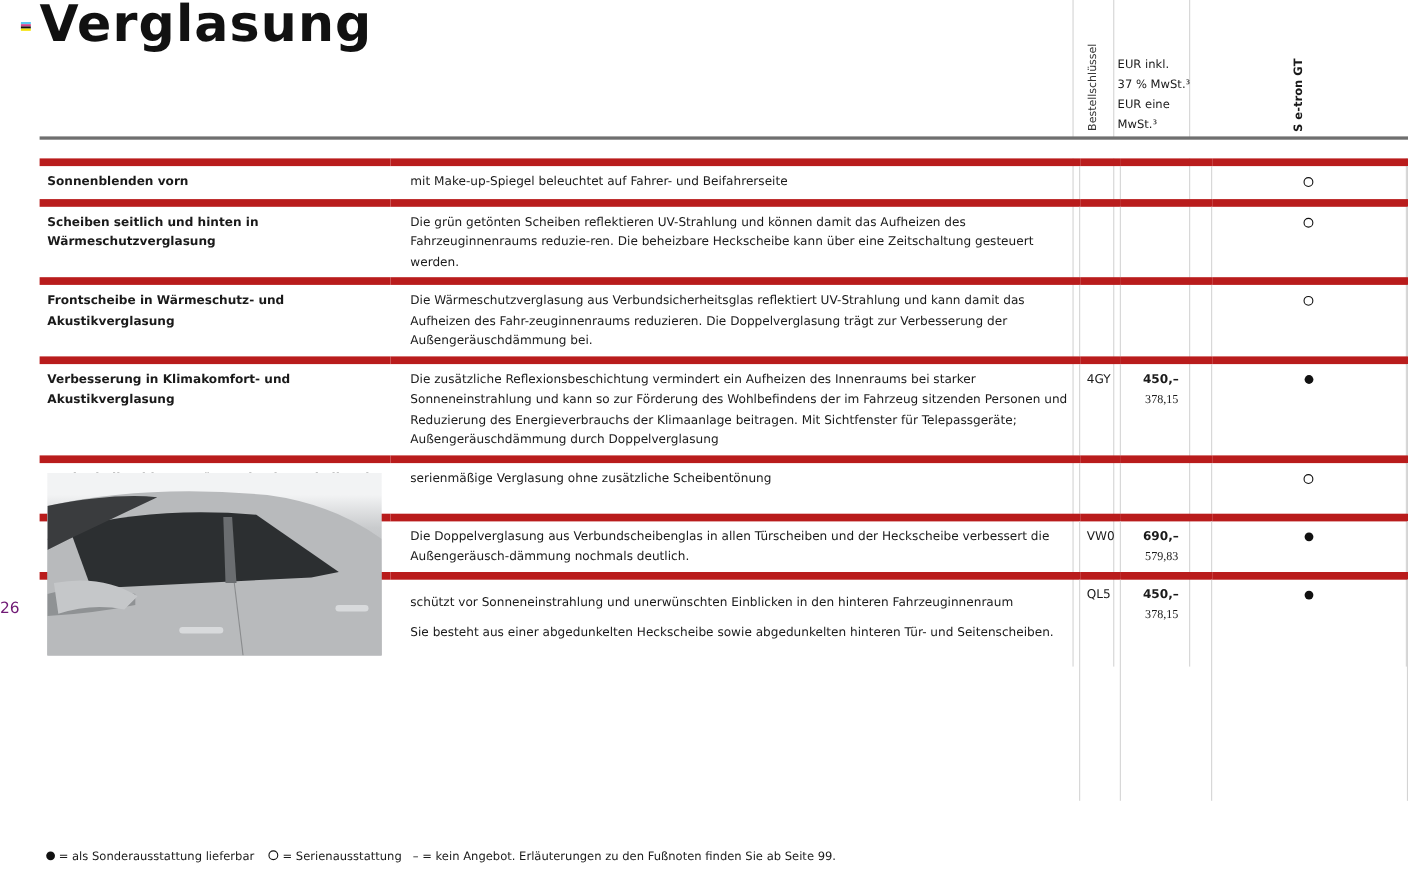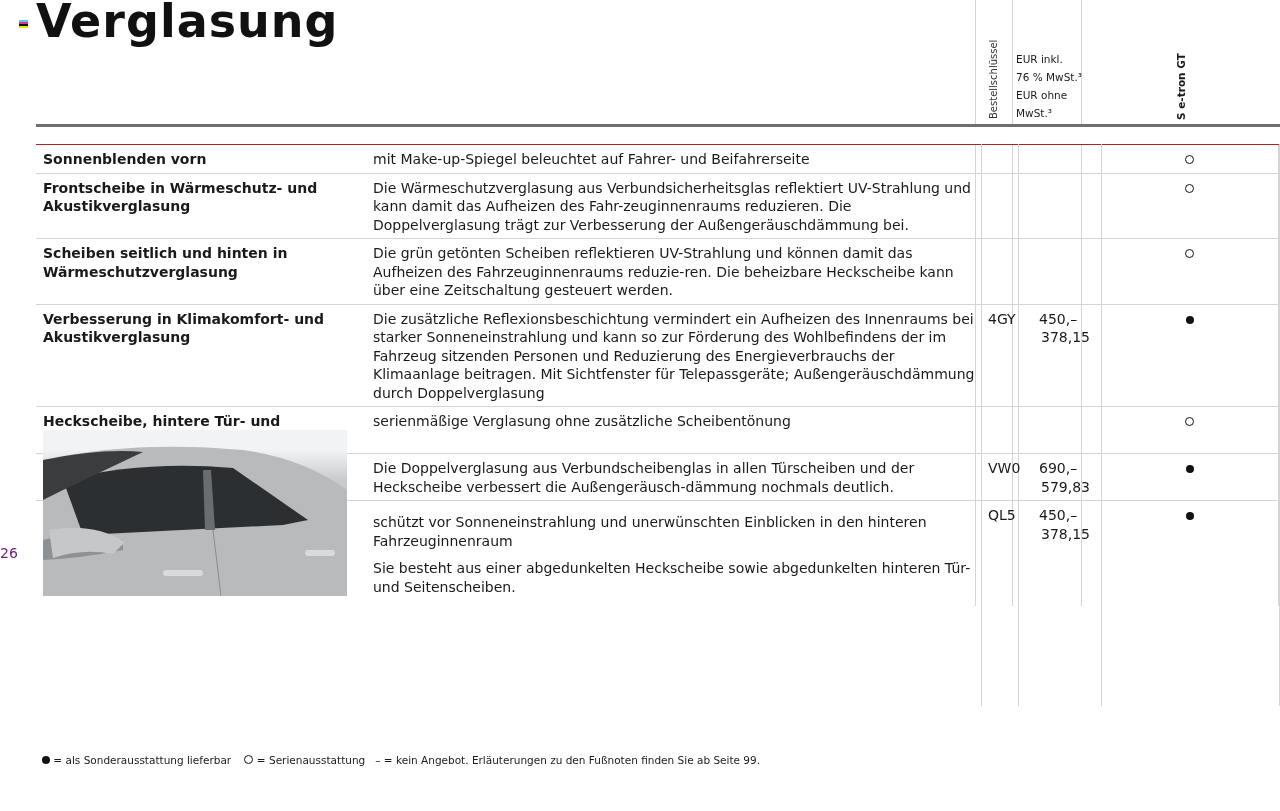--- a/index.html
+++ b/index.html
@@ -8,36 +8,36 @@
   .title { position:absolute; left:36px; top:-6px; font-size:46px; font-weight:bold;
            letter-spacing:1px; color:#111; font-family:"DejaVu Sans", sans-serif; }
   .cmyk { position:absolute; left:19px; top:20px; width:9px; height:8px; }
   .cmyk div { height:2px; }
   .vline { position:absolute; width:1px; background:#d4d4d4; }
   .hdr-rule { position:absolute; left:36px; top:124px; width:1244px; height:3px; background:#6f6f6f; }
   .rot { position:absolute; transform-origin:left bottom; transform:rotate(-90deg); white-space:nowrap; font-size:10px; }
   .pricehdr { position:absolute; left:1016px; top:50px; font-size:10.5px; line-height:18px; }
   .pricehdr .b { font-weight:normal; }
   table.grid { position:absolute; left:36px; top:144px; border-collapse:collapse; width:1244px; table-layout:fixed; }
-  table.grid td { border-top:1px solid #b91c1c; border-bottom:1px solid #d4d4d4; vertical-align:top;
-                  font-size:14px; line-height:18.5px; padding:5px 6px 4px 6px; }
+  table.grid td { border-top:7px solid #b91c1c; border-bottom:1px solid #d4d4d4; vertical-align:top;
+                  font-size:11px; line-height:18.5px; padding:5px 6px 4px 6px; }
   table.grid td.name { font-weight:bold; width:306px; padding-left:7px; }
   table.grid td.desc { border-right:1px solid #d4d4d4; width:602px; padding-left:18px; }
   table.grid td.code { border-right:1px solid #d4d4d4; width:24px; text-align:left; }
   table.grid td.price { border-right:1px solid #d4d4d4; width:56px; padding-left:20px; }
-  table.grid td.price .b { font-weight:normal; display:block; }
-  table.grid td.price .n { display:block; padding-left:2px; }
+  table.grid td.price .b { font-weight:bold; display:block; }
+  table.grid td.price .n { display:block; padding-left:2px;font-family:Liberation Serif, serif; }
   table.grid td.mark { border-right:1px solid #d4d4d4; text-align:center; }
   .dot { display:inline-block; width:8px; height:8px; border-radius:50%; margin-top:5px; margin-left:-2px; }
   .dot.filled { background:#111; }
   .dot.open { border:1.2px solid #111; width:7px; height:7px; background:#fff; }
   .car { position:absolute; left:43px; top:430px; width:304px; height:166px; overflow:hidden;
          background:linear-gradient(180deg,#f2f3f4 0%,#f2f3f4 12%,#c9cbcd 30%,#b4b6b8 60%,#a7a9ab 100%); }
   .pageno { position:absolute; left:0px; top:545px; font-size:14px; color:#701a75; }
-  .footer { position:absolute; left:42px; top:754px; font-size:10.5px; color:#1a1a1a; white-space:nowrap; }
+  .footer { position:absolute; left:42px; top:773px; font-size:10.5px; color:#1a1a1a; white-space:nowrap; }
   .footer .sym-f { display:inline-block; width:8px; height:8px; background:#111; border-radius:50%; vertical-align:0px; }
   .footer .sym-o { display:inline-block; width:7px; height:7px; border:1.2px solid #111; border-radius:50%; vertical-align:0px; margin-left:10px; }
   .desc2 p { margin:0; }
 </style>
 </head>
 <body>
 
 <div class="cmyk">
   <div style="background:#5ac8f0"></div>
     <div style="background:#d0408a"></div>
@@ -50,52 +50,52 @@
 <div class="vline" style="left:1012px;top:0;height:126px"></div>
 <div class="vline" style="left:1081px;top:0;height:126px"></div>
 <div class="vline" style="left:975px;top:144px;height:462px"></div>
 <div class="vline" style="left:1012px;top:144px;height:462px"></div>
 <div class="vline" style="left:1081px;top:144px;height:462px"></div>
 <div class="vline" style="left:1278px;top:144px;height:462px"></div>
 
 <div class="rot" style="left:999px;top:108px;color:#333">Bestellschlüssel</div>
 <div class="pricehdr">
   <div class="b">EUR inkl.</div>
-  <div class="b">76 % MwSt.³</div>
-  <div>EUR ohne</div>
+  <div class="b">37 % MwSt.³</div>
+  <div>EUR eine</div>
   <div>MwSt.³</div>
 </div>
 <div class="rot" style="left:1187px;top:108px;font-weight:bold;font-size:10.5px">S e-tron GT</div>
 <div class="hdr-rule"></div>
 
 <table class="grid">
   <tbody>
     <tr>
       <td class="name">Sonnenblenden vorn</td>
       <td class="desc">mit Make-up-Spiegel beleuchtet auf Fahrer- und Beifahrerseite</td>
       <td class="code"></td>
       <td class="price">
           <span class="b"></span>
           <span class="n"></span>
         </td>
       <td class="mark"><span class="dot open"></span></td>
     </tr>
     <tr>
-      <td class="name">Frontscheibe in Wärmeschutz- und Akustikverglasung</td>
-      <td class="desc">Die Wärmeschutzverglasung aus Verbundsicherheitsglas reflektiert UV-Strahlung und kann damit das Aufheizen des Fahr-zeuginnenraums reduzieren. Die Doppelverglasung trägt zur Verbesserung der Außengeräuschdämmung bei.</td>
+      <td class="name">Scheiben seitlich und hinten in Wärmeschutzverglasung</td>
+      <td class="desc">Die grün getönten Scheiben reflektieren UV-Strahlung und können damit das Aufheizen des Fahrzeuginnenraums reduzie-ren. Die beheizbare Heckscheibe kann über eine Zeitschaltung gesteuert werden.</td>
       <td class="code"></td>
       <td class="price">
           <span class="b"></span>
           <span class="n"></span>
         </td>
       <td class="mark"><span class="dot open"></span></td>
     </tr>
     <tr>
-      <td class="name">Scheiben seitlich und hinten in Wärmeschutzverglasung</td>
-      <td class="desc">Die grün getönten Scheiben reflektieren UV-Strahlung und können damit das Aufheizen des Fahrzeuginnenraums reduzie-ren. Die beheizbare Heckscheibe kann über eine Zeitschaltung gesteuert werden.</td>
+      <td class="name">Frontscheibe in Wärmeschutz- und Akustikverglasung</td>
+      <td class="desc">Die Wärmeschutzverglasung aus Verbundsicherheitsglas reflektiert UV-Strahlung und kann damit das Aufheizen des Fahr-zeuginnenraums reduzieren. Die Doppelverglasung trägt zur Verbesserung der Außengeräuschdämmung bei.</td>
       <td class="code"></td>
       <td class="price">
           <span class="b"></span>
           <span class="n"></span>
         </td>
       <td class="mark"><span class="dot open"></span></td>
     </tr>
     <tr>
       <td class="name">Verbesserung in Klimakomfort- und Akustikverglasung</td>
       <td class="desc">Die zusätzliche Reflexionsbeschichtung vermindert ein Aufheizen des Innenraums bei starker Sonneneinstrahlung und kann so zur Förderung des Wohlbefindens der im Fahrzeug sitzenden Personen und Reduzierung des Energieverbrauchs der Klimaanlage beitragen. Mit Sichtfenster für Telepassgeräte; Außengeräuschdämmung durch Doppelverglasung</td>

